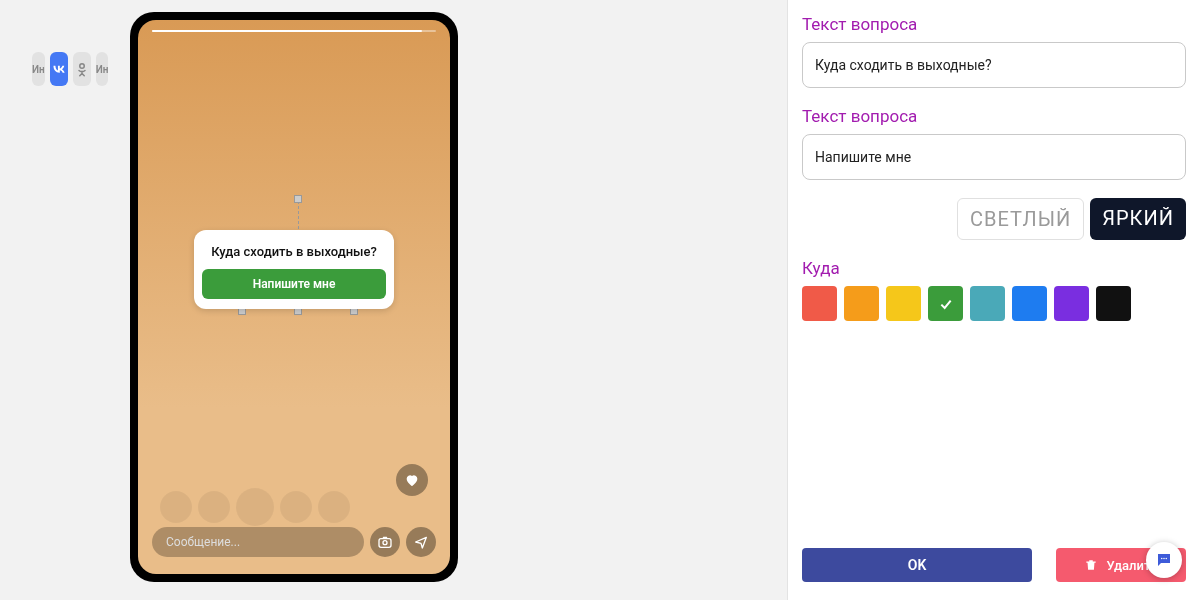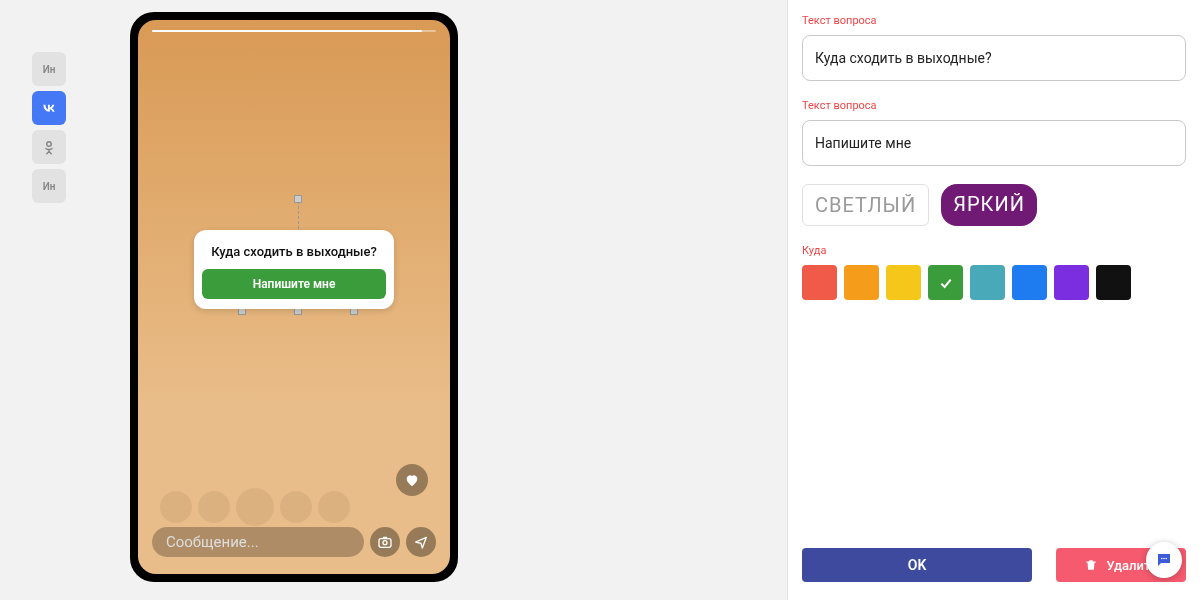--- a/index.html
+++ b/index.html
@@ -1,18 +1,18 @@
 <!DOCTYPE html>
 <html><head>
 <meta charset="utf-8">
 <style>
   * { box-sizing: border-box; margin: 0; padding: 0; font-family: -apple-system, BlinkMacSystemFont, "Segoe UI", Roboto, Helvetica, Arial, sans-serif; }
   body { background: #f2f2f2; width: 1200px; height: 600px; overflow: hidden; display: flex; }
   .left-area { flex: 1; display: flex; position: relative; }
-  .sidebar { position: absolute; left: 32px; top: 52px; width: 34px; display: flex; flex-direction: column; gap: 5px; }
+  .sidebar { position: absolute; left: 32px; top: 52px; width: 34px; display: flex; flex-direction: row; gap: 5px; }
   .sidebar-btn { width: 34px; height: 34px; border-radius: 6px; display: flex; align-items: center; justify-content: center; cursor: pointer; }
   .sidebar-btn.inactive { background: #e2e2e2; color: #888; font-size: 10px; font-weight: 600; }
   .sidebar-btn.active { background: #4478f4; color: #fff; }
   .sidebar-btn svg { width: 18px; height: 18px; }
   .phone-wrap { margin-left: 130px; margin-top: 12px; }
   .phone { width: 328px; height: 570px; background: #000; border-radius: 24px; padding: 8px; position: relative; }
   .phone-inner { width: 100%; height: 100%; border-radius: 18px; background: linear-gradient(180deg, #d99a55 0%, #e9bd89 70%, #e9bd89 100%); position: relative; overflow: hidden; }
   .progress { position: absolute; top: 10px; left: 14px; right: 14px; height: 2px; background: rgba(255,255,255,0.4); border-radius: 2px; }
   .progress::before { content: ""; position: absolute; left: 0; top: 0; height: 100%; width: 95%; background: #fff; border-radius: 2px; }
   .widget-sel { position: absolute; left: 50px; top: 165px; width: 220px; height: 130px; }
@@ -23,33 +23,33 @@
   .h-tr { right: 50px; top: 45px; }
   .h-bl { left: 50px; bottom: 0; }
   .h-br { right: 50px; bottom: 0; }
   .h-bm { left: 50%; bottom: 0; transform: translateX(-50%); }
   .question-card { position: absolute; left: 56px; top: 210px; width: 200px; background: #fff; border-radius: 12px; padding: 14px 8px 10px 8px; box-shadow: 0 2px 6px rgba(0,0,0,0.15); }
   .question-text { font-size: 13px; color: #111; text-align: center; margin-bottom: 10px; font-weight: 500; }
   .question-btn { background: #3b9c3b; color: #fff; border-radius: 6px; text-align: center; padding: 8px 0; font-size: 12px; font-weight: 600; }
   .heart-btn { position: absolute; right: 22px; bottom: 78px; width: 32px; height: 32px; border-radius: 50%; background: rgba(0,0,0,0.35); display: flex; align-items: center; justify-content: center; }
   .heart-btn svg { width: 16px; height: 16px; fill: #fff; }
   .bottom-bar { position: absolute; left: 14px; right: 14px; bottom: 14px; height: 36px; display: flex; align-items: center; gap: 6px; }
-  .msg-pill { flex: 1; height: 30px; background: rgba(0,0,0,0.25); border-radius: 15px; display: flex; align-items: center; padding: 12px 14px; color: #ddd; font-size: 15px; }
+  .msg-pill { flex: 1; height: 30px; background: rgba(0,0,0,0.25); border-radius: 15px; display: flex; align-items: center; padding: 12px 14px; color: #ddd; font-size: 12px; }
   .circ-btn { width: 30px; height: 30px; border-radius: 50%; background: rgba(0,0,0,0.35); display: flex; align-items: center; justify-content: center; }
   .circ-btn svg { width: 16px; height: 16px; fill: #fff; stroke: #fff; }
   .ghost-circles { position: absolute; left: 22px; bottom: 48px; display: flex; gap: 6px; }
   .ghost-circles div { width: 32px; height: 32px; border-radius: 50%; background: rgba(0,0,0,0.06); }
   .ghost-circles div.big { width: 38px; height: 38px; margin-top: -3px; }
   .right-panel { width: 413px; height: 100%; background: #fff; border-left: 1px solid #e3e3e3; padding: 14px 14px 14px 14px; display: flex; flex-direction: column; position: relative; }
-  .field-label { font-size: 11px; color: #ef4444; margin-bottom: 8px; }
+  .field-label { font-size: 17px; color: #a21caf; margin-bottom: 8px; }
   .text-input { width: 100%; border: 1px solid #c9c9c9; border-radius: 8px; padding: 14px 12px; font-size: 14px; color: #222; outline: none; margin-bottom: 18px; }
-  .style-row { display: flex; gap: 12px; margin-bottom: 18px; }
+  .style-row { display: flex; gap: 6px; margin-bottom: 18px; justify-content: flex-end; }
   .style-opt { padding: 8px 12px; border-radius: 6px; font-size: 20px; font-weight: 400; letter-spacing: 1px; cursor: pointer; }
   .style-opt.light { background: #fff; border: 1px solid #e0e0e0; color: #9a9a9a; }
-  .style-opt.dark { background: #701a75; color: #fff; border-radius: 16px; }
+  .style-opt.dark { background: #0f172a; color: #fff; }
   .color-row { display: flex; gap: 7px; margin-bottom: 18px; }
   .color-sw { width: 35px; height: 35px; border-radius: 4px; cursor: pointer; display: flex; align-items: center; justify-content: center; }
   .color-sw svg { width: 16px; height: 16px; stroke: #fff; stroke-width: 3; fill: none; }
   .bottom-actions { position: absolute; left: 14px; right: 14px; bottom: 18px; display: flex; gap: 24px; }
   .ok-btn { flex: 1; background: #3d4a9e; color: #fff; border-radius: 4px; height: 34px; display: flex; align-items: center; justify-content: center; font-size: 14px; font-weight: 600; cursor: pointer; }
   .del-btn { width: 130px; background: #f55a6e; color: #fff; border-radius: 4px; height: 34px; display: flex; align-items: center; justify-content: center; gap: 8px; font-size: 13px; font-weight: 500; cursor: pointer; }
   .chat-fab { position: absolute; right: 18px; bottom: 22px; width: 36px; height: 36px; border-radius: 50%; background: #fff; box-shadow: 0 1px 6px rgba(0,0,0,0.25); display: flex; align-items: center; justify-content: center; }
   .chat-fab svg { width: 18px; height: 18px; fill: #3d5bd9; }
 </style>
 </head>

